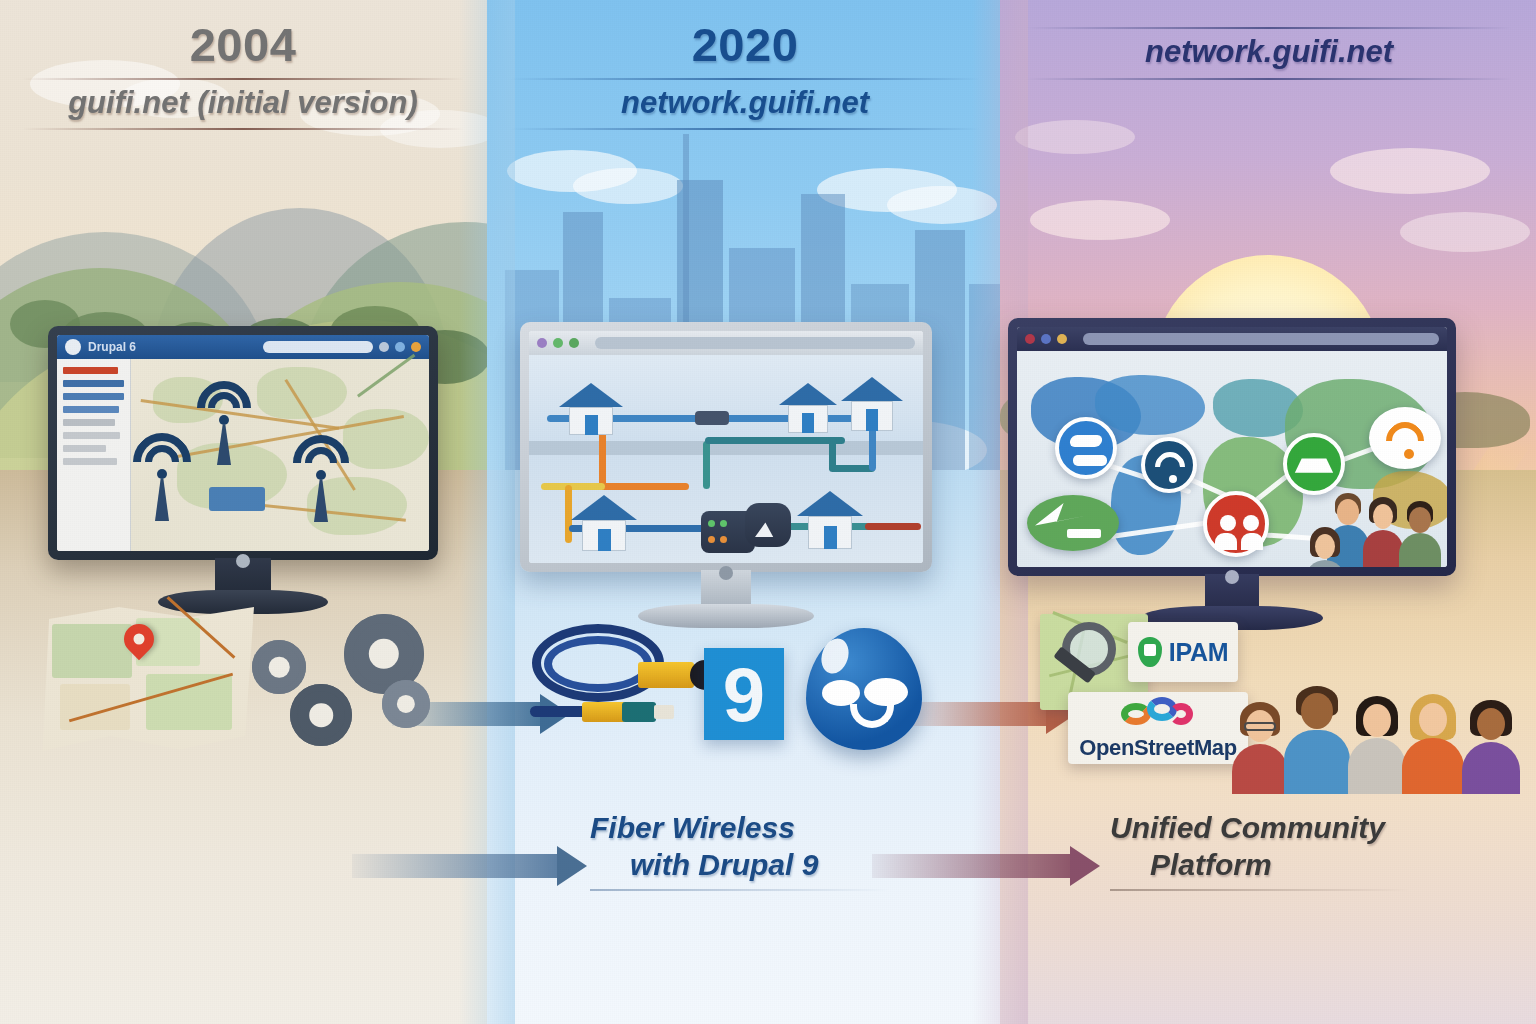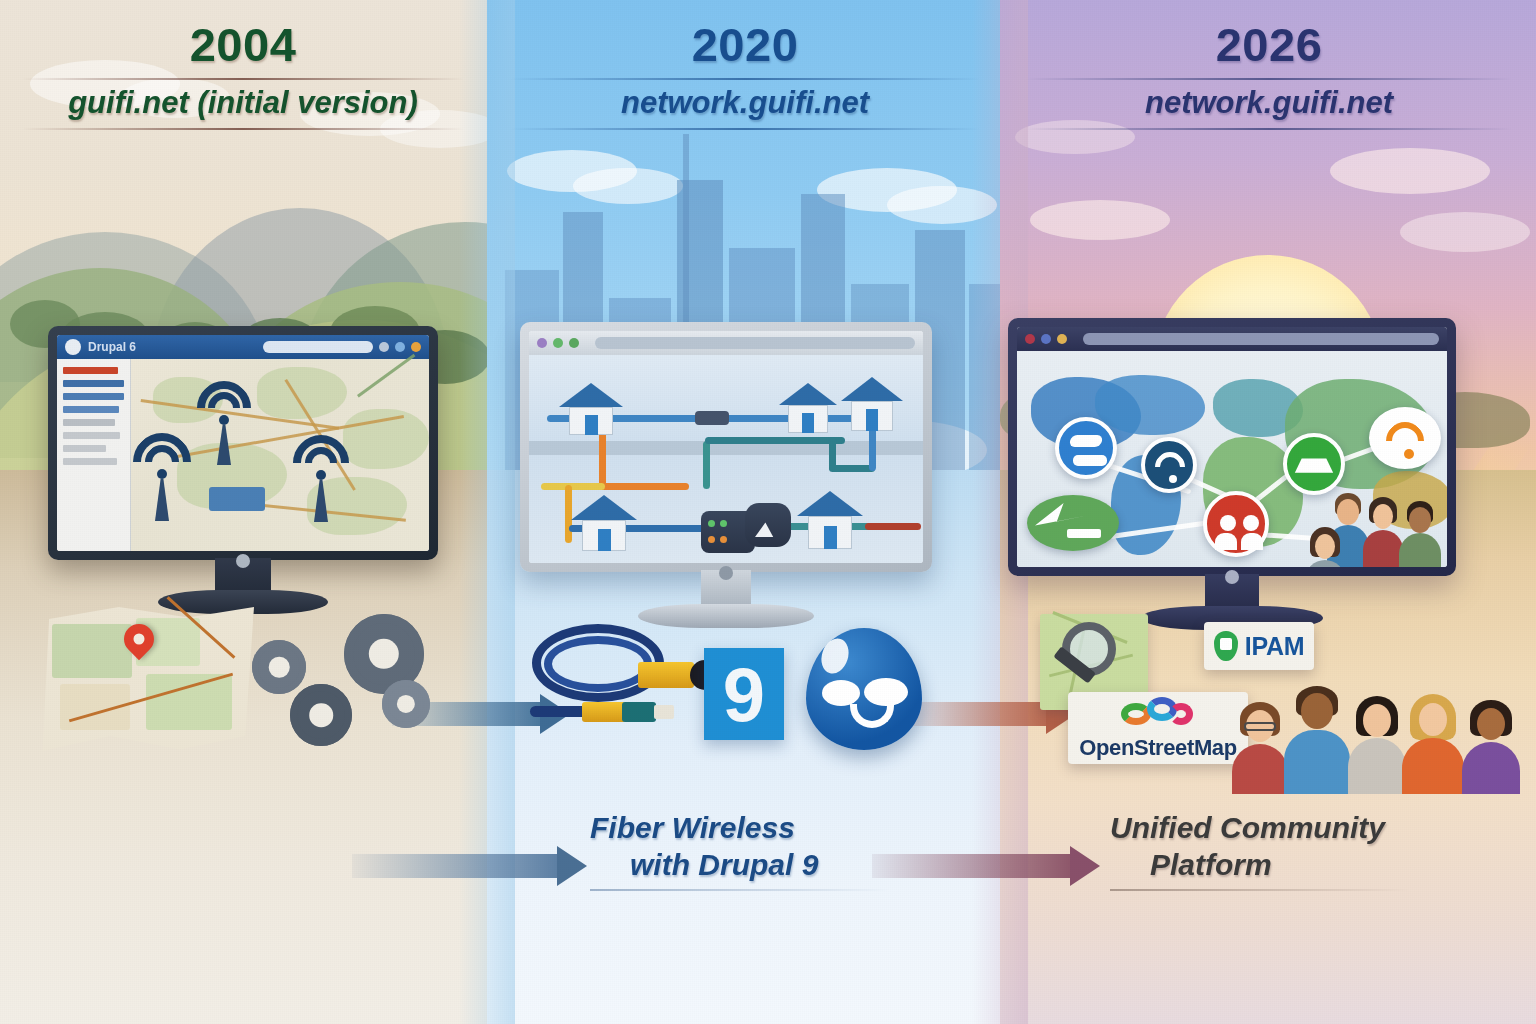--- a/index.html
+++ b/index.html
@@ -67,21 +67,21 @@
   
   .header { position: absolute; top: 20px; text-align: center; }
   #header-1 { left: 8px;    width: 470px; }
   #header-2 { left: 495px;  width: 500px; }
   #header-3 { left: 1010px; width: 518px; }
   .year { font-size: 47px; font-weight: 700; letter-spacing: .5px; line-height: 1.08; }
   .hrule { height: 2px; margin: 7px auto 5px; width: 94%; }
   .domain { font-size: 31px; font-weight: 700; font-style: italic; line-height: 1.15; padding-bottom: 5px; }
   .hrule2 { height: 2px; margin: 3px auto 0; width: 94%; }
 
-  #header-1 .year, #header-1 .domain { color: #14532d; text-shadow: 1px 2px 2px rgba(120,90,70,.38); }
+  #header-1 .year, #header-1 .domain { color: #737373; text-shadow: 1px 2px 2px rgba(120,90,70,.38); }
   #header-1 .hrule, #header-1 .hrule2 { background: linear-gradient(90deg,rgba(92,43,33,0),rgba(92,43,33,.72),rgba(92,43,33,0)); }
   #header-2 .year, #header-2 .domain { color: #184e8f; text-shadow: 1px 2px 2px rgba(30,70,120,.32); }
   #header-2 .hrule, #header-2 .hrule2 { background: linear-gradient(90deg,rgba(24,78,143,0),rgba(24,78,143,.7),rgba(24,78,143,0)); }
   #header-3 .year, #header-3 .domain { color: #2a3470; text-shadow: 1px 2px 2px rgba(60,50,110,.3); }
   #header-3 .hrule, #header-3 .hrule2 { background: linear-gradient(90deg,rgba(42,52,112,0),rgba(42,52,112,.7),rgba(42,52,112,0)); }
 
   
   .caption { position: absolute; font-style: italic; font-weight: 700; line-height: 1.22; }
   #caption-1 { left: 86px;  top: 810px; color: #4a2b22; text-shadow: 1px 2px 2px rgba(120,95,75,.35); }
   #caption-2 { left: 590px; top: 810px; color: #1b4b86; text-shadow: 1px 2px 2px rgba(40,80,130,.3); }
@@ -537,21 +537,21 @@
   </div>
 
   <div class="prop" style="left:1040px;top:614px;width:108px;height:96px;background:#c9dca0;border-radius:3px;box-shadow:0 5px 12px rgba(80,60,70,.25)">
     <div style="position:absolute;left:10px;top:12px;width:80px;height:3px;background:#a9c178;transform:rotate(22deg)"></div>
     <div style="position:absolute;left:8px;top:50px;width:86px;height:3px;background:#a9c178;transform:rotate(-14deg)"></div>
     <div style="position:absolute;left:36px;top:8px;width:3px;height:76px;background:#a9c178;transform:rotate(12deg)"></div>
     <div style="position:absolute;left:22px;top:8px;width:54px;height:54px;border:8px solid #5c6168;border-radius:50%;background:rgba(215,228,235,.75)"></div>
     <div style="position:absolute;left:8px;top:58px;width:44px;height:13px;background:#3b3f45;border-radius:3px;transform:rotate(38deg);transform-origin:100% 50%"></div>
   </div>
 
-  <div class="badge" style="left:1204px;top:622px;width:110px;height:48px">
+  <div class="badge" style="left:1128px;top:622px;width:110px;height:60px">
     <span style="width:24px;height:30px;background:#2fa84f;border-radius:50% 50% 50% 50%/42% 42% 62% 62%;position:relative;display:inline-block">
       <span style="position:absolute;left:6px;top:7px;width:12px;height:12px;background:#fff;border-radius:2px"></span>
     </span>
     <span class="badge-text" style="color:#17559c">IPAM</span>
   </div>
 
 
   <div class="badge" style="left:1068px;top:692px;width:180px;height:72px;flex-direction:column;gap:10px;">
     <span style="width:74px;height:30px;position:relative;display:inline-block">
       <span style="position:absolute;left:0;top:8px;width:30px;height:22px;border:7px solid #3fa93f;border-radius:50%;border-right-color:#e87a2e;border-bottom-color:#e87a2e"></span>
@@ -596,21 +596,20 @@
     <div class="domain">guifi.net (initial version)</div>
     <div class="hrule2"></div>
   </div>
   <div class="header" id="header-2">
     <div class="year">2020</div>
     <div class="hrule"></div>
     <div class="domain">network.guifi.net</div>
     <div class="hrule2"></div>
   </div>
   <div class="header" id="header-3">
-    <div class="year">2026</div>
     <div class="hrule"></div>
     <div class="domain">network.guifi.net</div>
     <div class="hrule2"></div>
   </div>
 
   <div class="caption" id="caption-2">
     <div class="cap-l1">Fiber Wireless</div>
     <div class="cap-l2">with Drupal 9</div>
     <div class="cap-rule" style="background:linear-gradient(90deg,rgba(40,80,130,.4),rgba(40,80,130,0))"></div>
   </div>

